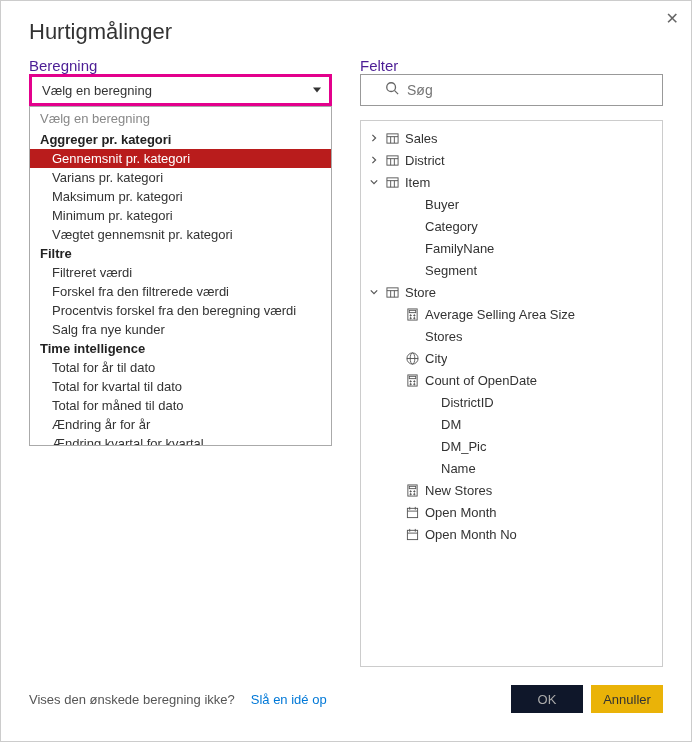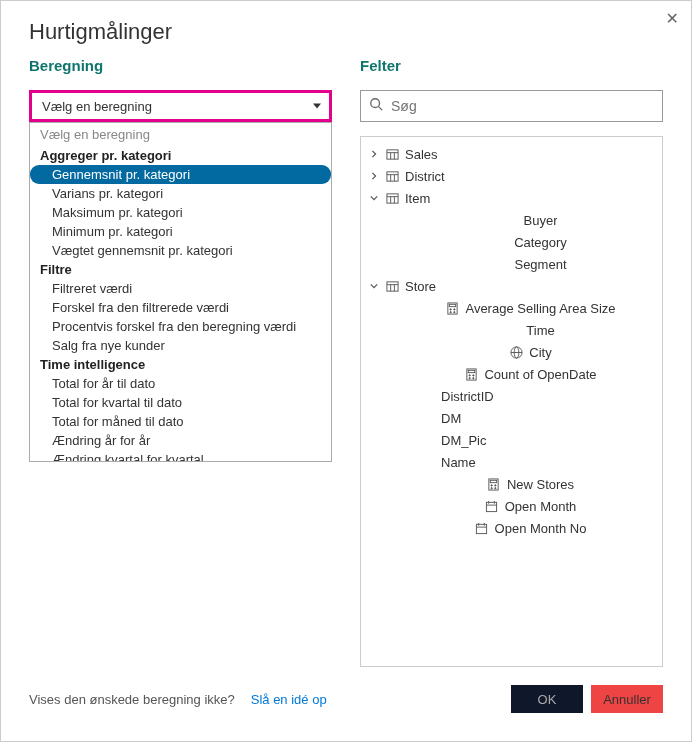--- a/index.html
+++ b/index.html
@@ -41,23 +41,23 @@
       overflow: hidden;
     }
     .col-left, .col-right {
       flex: 1;
       display: flex;
       flex-direction: column;
       min-width: 0;
     }
     .section-label {
       font-size: 15px;
-      font-weight: 700;
-      color: #0f766e;
-      margin-bottom: 16px;
+      font-weight: 400;
+      color: #4c1d95;
+      margin-bottom: 0;
     }
     
     .calc-select {
       border: 3px solid #e3008c;
       height: 32px;
       display: flex;
       align-items: center;
       padding: 0 10px;
       position: relative;
       font-size: 13px;
@@ -93,31 +93,30 @@
     .dd-group {
       font-weight: 700;
       padding: 2px 10px;
       color: #222;
     }
     .dd-item {
       padding: 2px 10px 2px 22px;
       cursor: pointer;
     }
     .dd-item.selected {
-      background: #0369a1;
+      background: #b91c1c;
       color: #fff;
-      border-radius: 9px;
     }
     
     .search-box {
       border: 1px solid #999;
       height: 32px;
       display: flex;
       align-items: center;
-      padding: 0 8px;
+      padding: 0 24px;
       gap: 8px;
     }
     .search-box svg { width: 14px; height: 14px; fill: none; stroke: #666; stroke-width: 1.5; }
     .search-box input {
       border: none;
       outline: none;
       flex: 1;
       font-size: 14px;
       color: #333;
     }
@@ -131,21 +130,21 @@
     }
     .tree-node {
       display: flex;
       align-items: center;
       height: 22px;
       padding: 0 6px;
       gap: 6px;
       cursor: pointer;
     }
     .tree-node.level-1 { padding-left: 8px; text-align: center; }
-    .tree-node.level-2 { padding-left: 28px; justify-content: center; }
+    .tree-node.level-2 { padding-left: 28px; }
     .tree-node.level-3 { padding-left: 44px; }
     .chev {
       width: 10px; height: 10px;
       display: inline-flex;
       align-items: center;
       justify-content: center;
     }
     .chev svg { width: 8px; height: 8px; stroke: #555; stroke-width: 1.5; fill: none; }
     .chev.blank { visibility: hidden; }
     .node-icon {
@@ -164,21 +163,21 @@
       padding: 18px 28px 28px;
       font-size: 13px;
     }
     .footer-text { color: #555; }
     .footer-link { color: #0078d7; cursor: pointer; margin-left: 16px; }
     .footer-spacer { flex: 1; }
     .btn {
       min-width: 72px;
       height: 28px;
       border: none;
-      background: #ef4444;
+      background: #eab308;
       color: #333;
       font-size: 13px;
       cursor: pointer;
       margin-left: 8px;
     }
     .btn.disabled { color: #aaa; cursor: default; background: #0f172a; }
   </style>
 </head>
 <body>
 
@@ -288,20 +287,25 @@
             <span class="node-label">Buyer</span>
           </div>
           <div class="tree-node level-2">
             <span class="chev blank"></span>
             <span class="node-icon blank"></span>
             <span class="node-label">Category</span>
           </div>
           <div class="tree-node level-2">
             <span class="chev blank"></span>
             <span class="node-icon blank"></span>
+            <span class="node-label">FamilyNane</span>
+          </div>
+          <div class="tree-node level-2">
+            <span class="chev blank"></span>
+            <span class="node-icon blank"></span>
             <span class="node-label">Segment</span>
           </div>
           <div class="tree-node level-1">
             <span class="chev">
               <svg viewBox="0 0 10 10">
                 <polyline points="1,3 5,7 9,3"></polyline>
               </svg>
             </span>
             <span class="node-icon">
               <svg viewBox="0 0 14 14">
@@ -323,21 +327,21 @@
                 <circle cx="9" cy="8" r="0.7" fill="#555"></circle>
                 <circle cx="5" cy="11" r="0.7" fill="#555"></circle>
                 <circle cx="9" cy="11" r="0.7" fill="#555"></circle>
               </svg>
             </span>
             <span class="node-label">Average Selling Area Size</span>
           </div>
           <div class="tree-node level-2">
             <span class="chev blank"></span>
             <span class="node-icon blank"></span>
-            <span class="node-label">Time</span>
+            <span class="node-label">Stores</span>
           </div>
           <div class="tree-node level-2">
             <span class="chev blank"></span>
             <span class="node-icon">
               <svg viewBox="0 0 14 14">
                 <circle cx="7" cy="7" r="6"></circle>
                 <ellipse cx="7" cy="7" rx="2.5" ry="6"></ellipse>
                 <line x1="1" y1="7" x2="13" y2="7"></line>
               </svg>
             </span>

